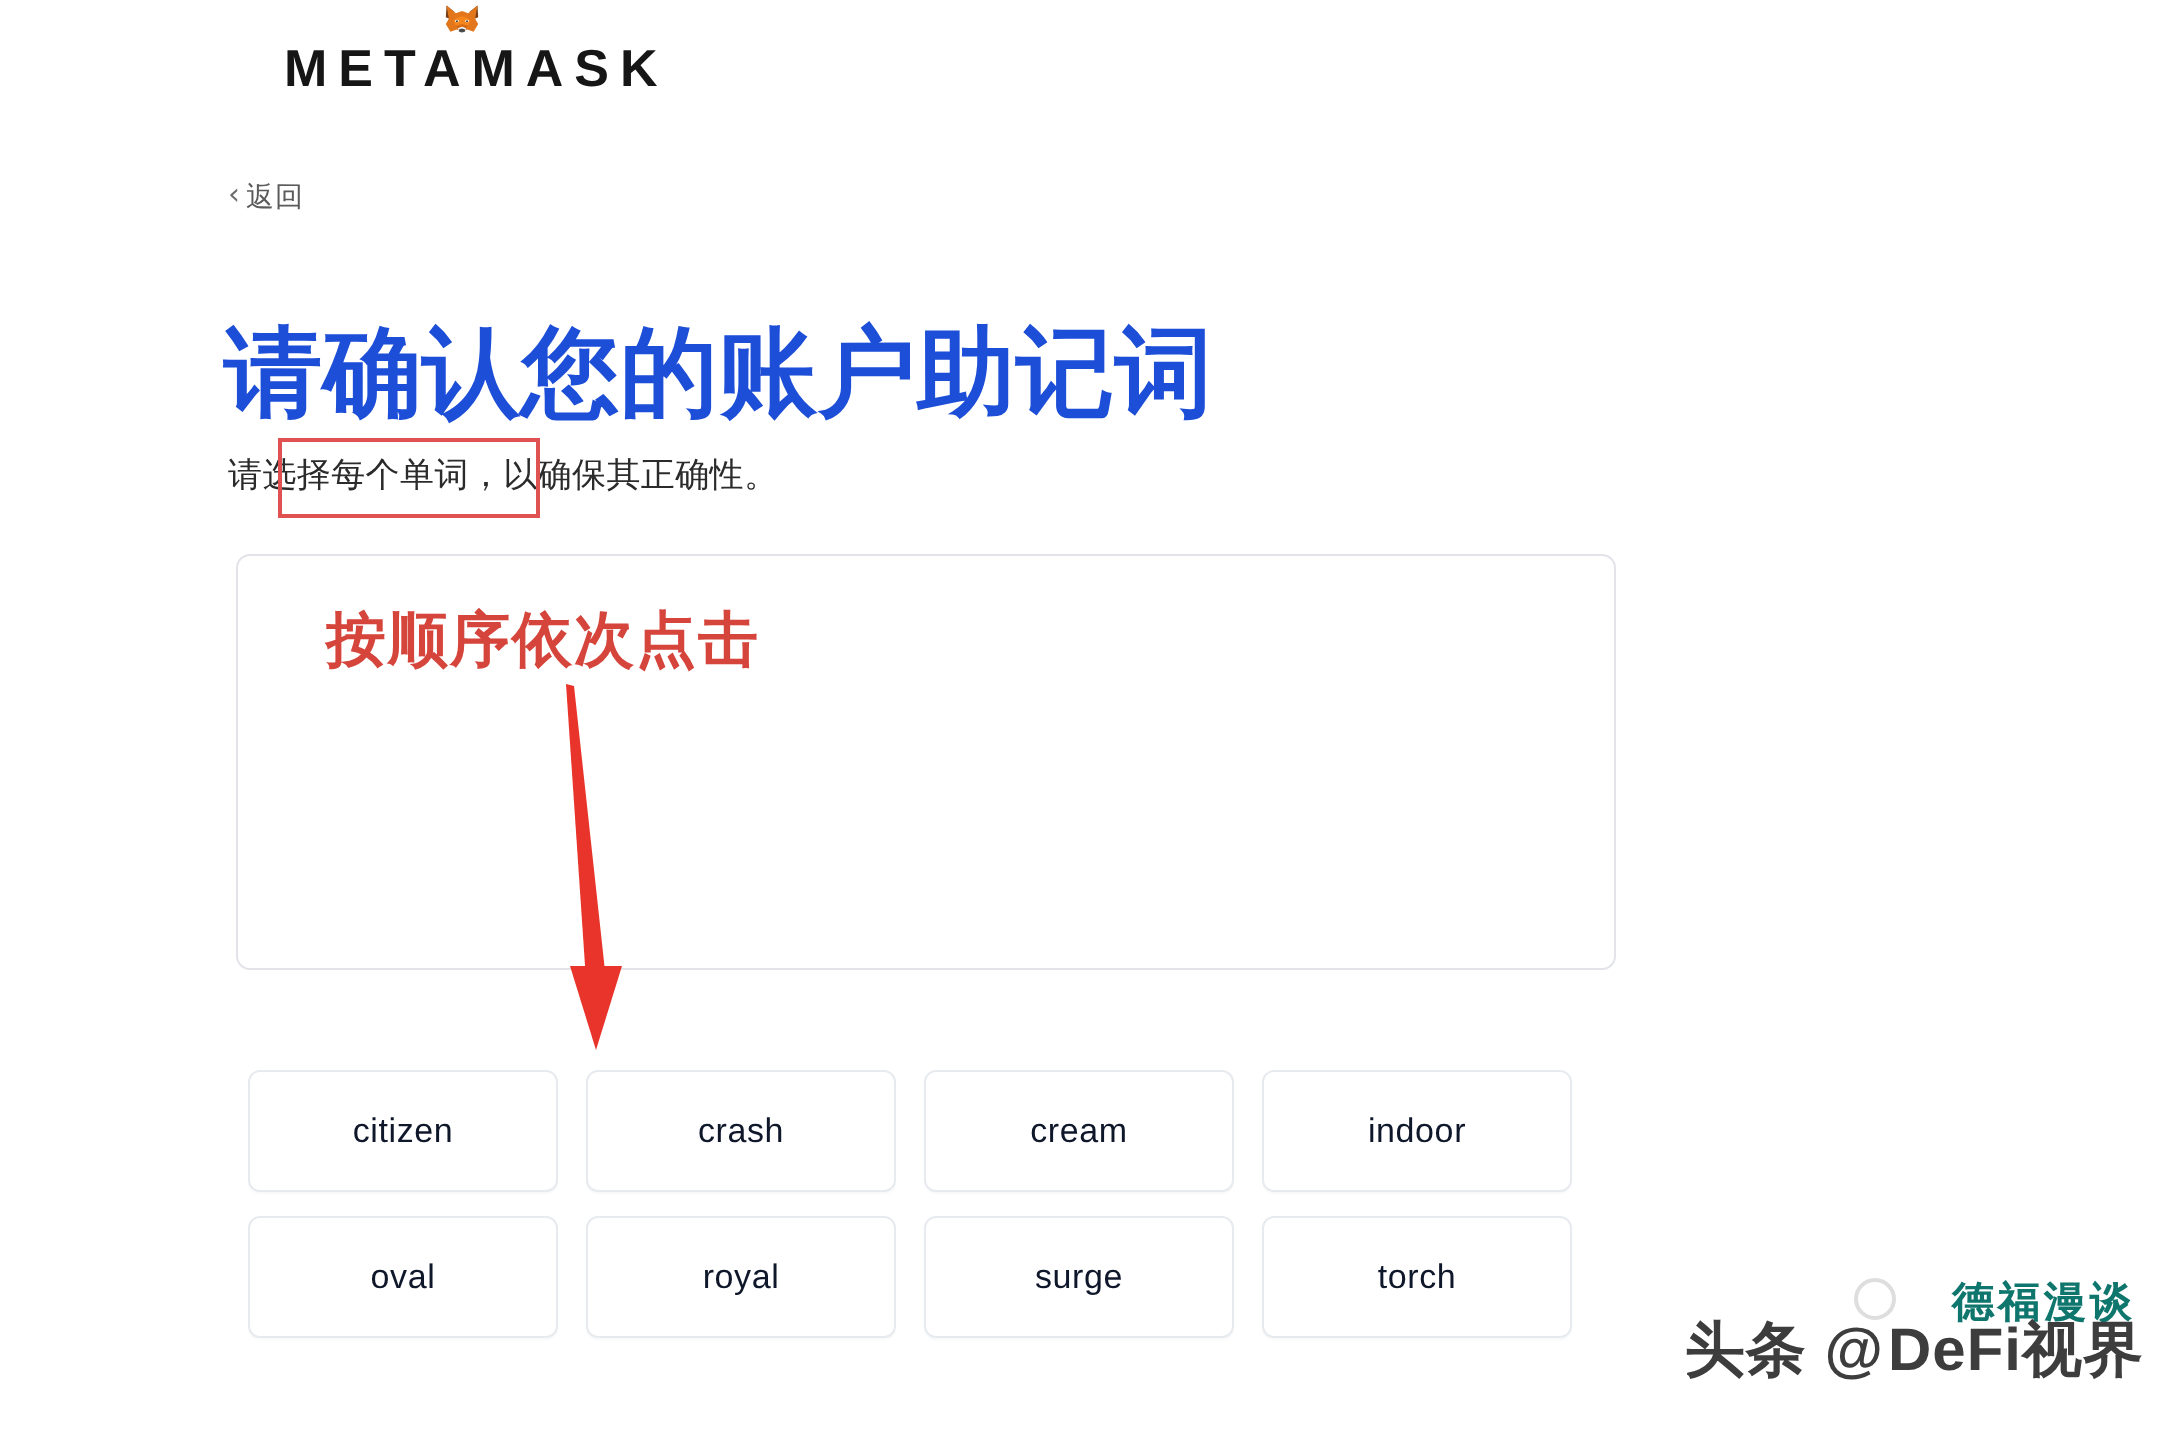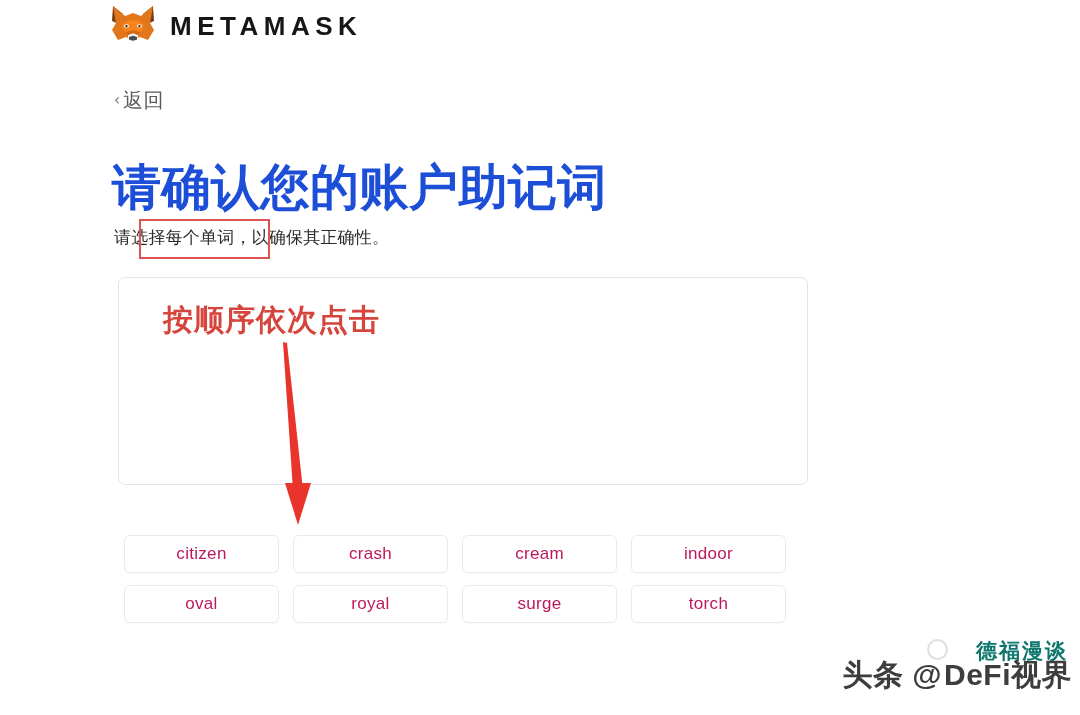--- a/index.html
+++ b/index.html
@@ -12,25 +12,26 @@
     height: 715px;
     position: relative;
     overflow: hidden;
     font-family: "Liberation Sans", "DejaVu Sans", sans-serif;
     color: #1b1b1b;
   }
 
   
   #brand {
     position: absolute;
-    left: 110px;
+    left: 128px;
     top: 2px;
     display: flex;
     align-items: center;
     height: 48px;
+    flex-direction: column;
   }
   #fox-logo {
     width: 46px;
     height: 44px;
     display: block;
   }
   #brand-name {
     margin-left: 14px;
     font-size: 26px;
     font-weight: 700;
@@ -52,21 +53,21 @@
     cursor: pointer;
     line-height: 1;
   }
   #back-chevron {
     font-size: 15px;
     margin-right: 3px;
     color: #6d6d6d;
     font-family: "DejaVu Sans", sans-serif;
   }
   #back-label {
-    font-size: 20px;
+    font-size: 14px;
     letter-spacing: 0.5px;
   }
 
   
   #page-title {
     position: absolute;
     left: 112px;
     top: 126px;
     font-size: 49px;
     font-weight: 700;
@@ -136,26 +137,26 @@
     position: absolute;
     left: 124px;
     top: 535px;
     width: 674px;
     display: flex;
     flex-wrap: wrap;
     gap: 12px 14px;
   }
   .word-chip {
     width: 155px;
-    height: 38px;
+    height: 61px;
     box-sizing: border-box;
     border: 1px solid #e7eaee;
     border-radius: 6px;
     background: #ffffff;
-    color: #be185d;
+    color: #0f172a;
     font-size: 17px;
     display: flex;
     align-items: center;
     justify-content: center;
     cursor: pointer;
     letter-spacing: 0.3px;
     box-shadow: 0 1px 1px rgba(80,100,120,0.04);
   }
 
   

